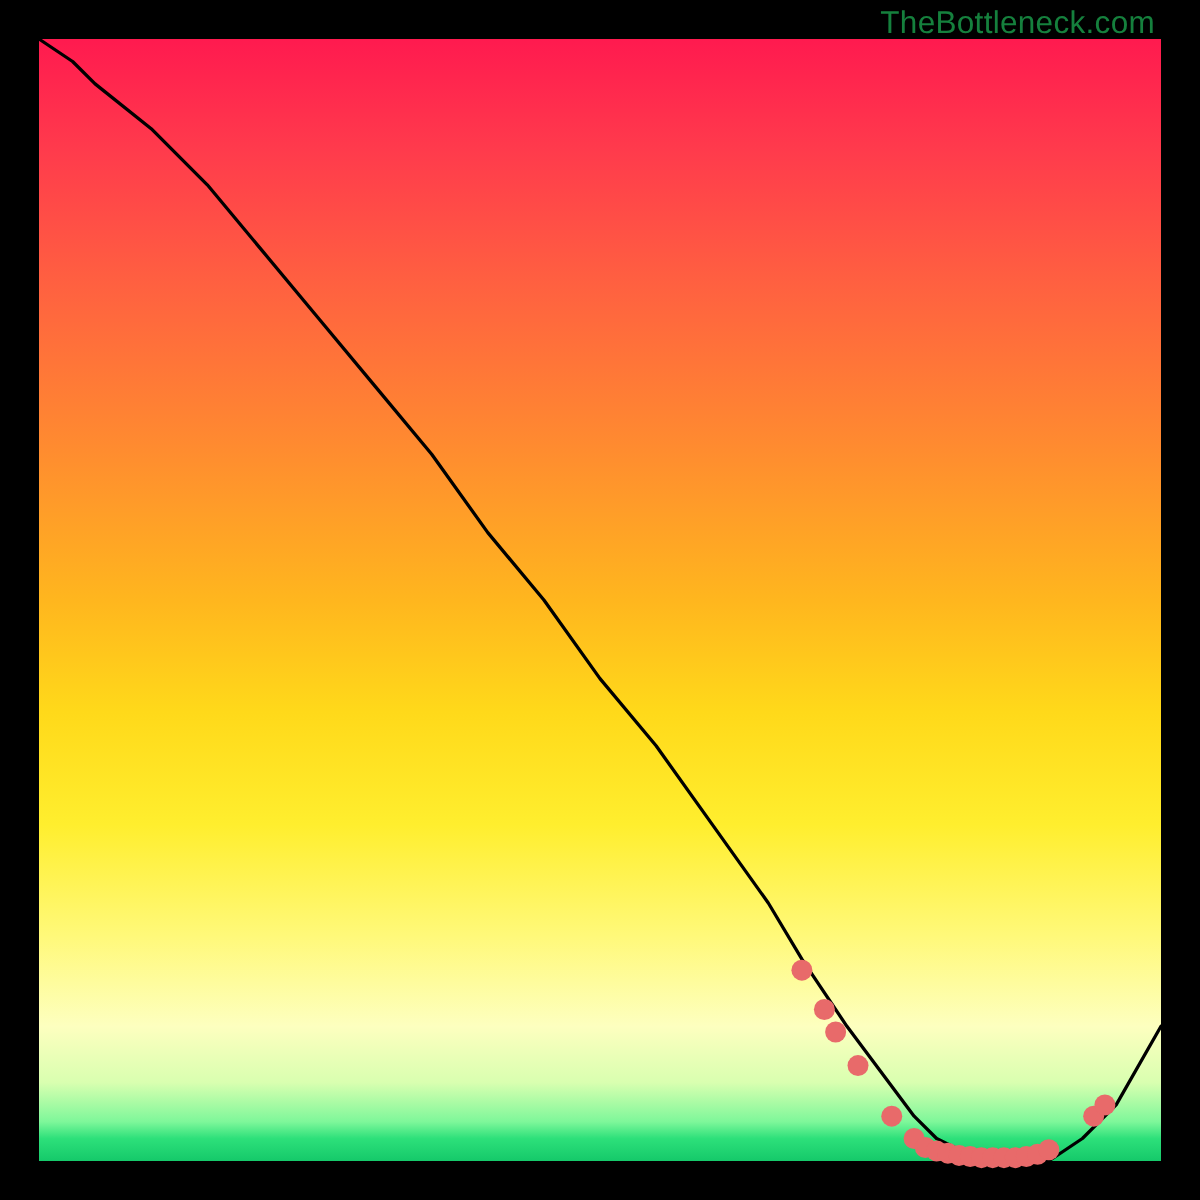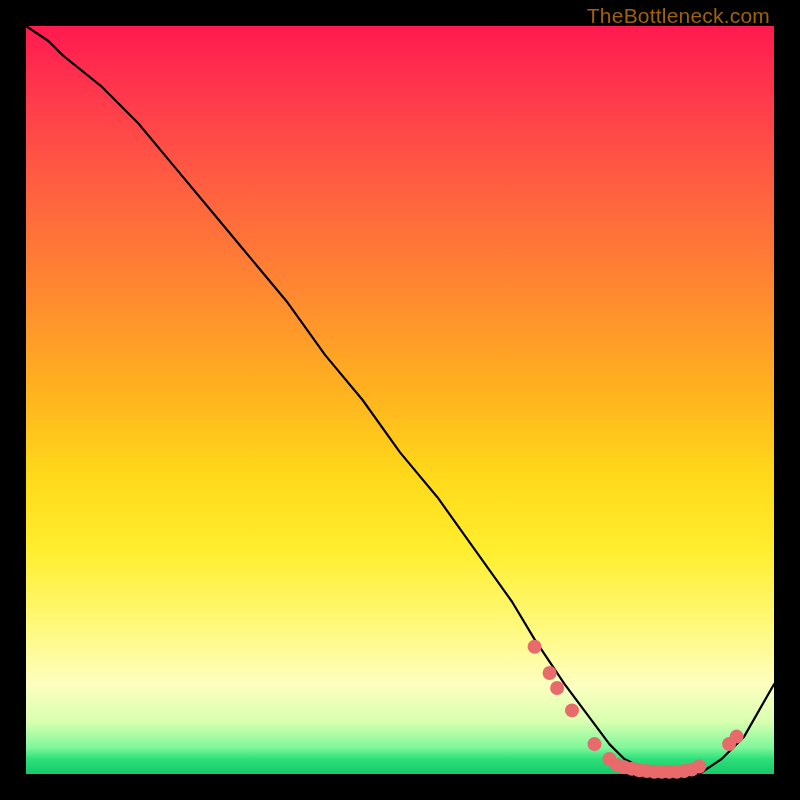--- a/index.html
+++ b/index.html
@@ -39,21 +39,21 @@
         #d9ffb0 93%,
         #7ef79a 96.5%,
         #2de07a 98%,
         #15c96a 100%
       );
   }
   .attribution {
     position: absolute;
     top: 4px;
     right: 30px;
-    color: #a16207;
+    color: #15803d;
     font-size: 21px;
     letter-spacing: 0.2px;
   }
   svg.curve {
     position: absolute;
     left: 0;
     top: 0;
     width: 748px;
     height: 748px;
     overflow: visible;

